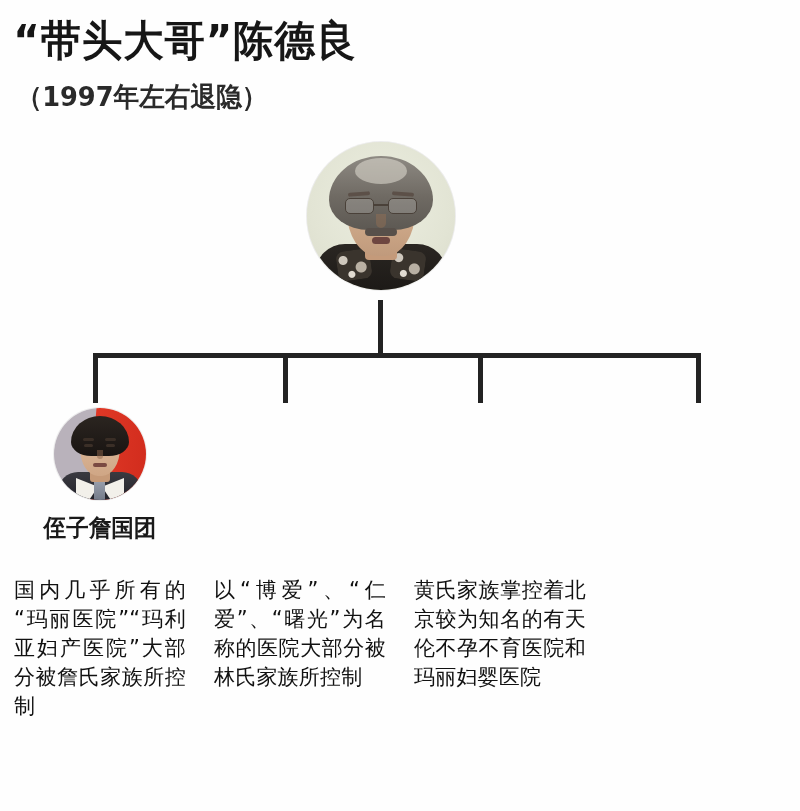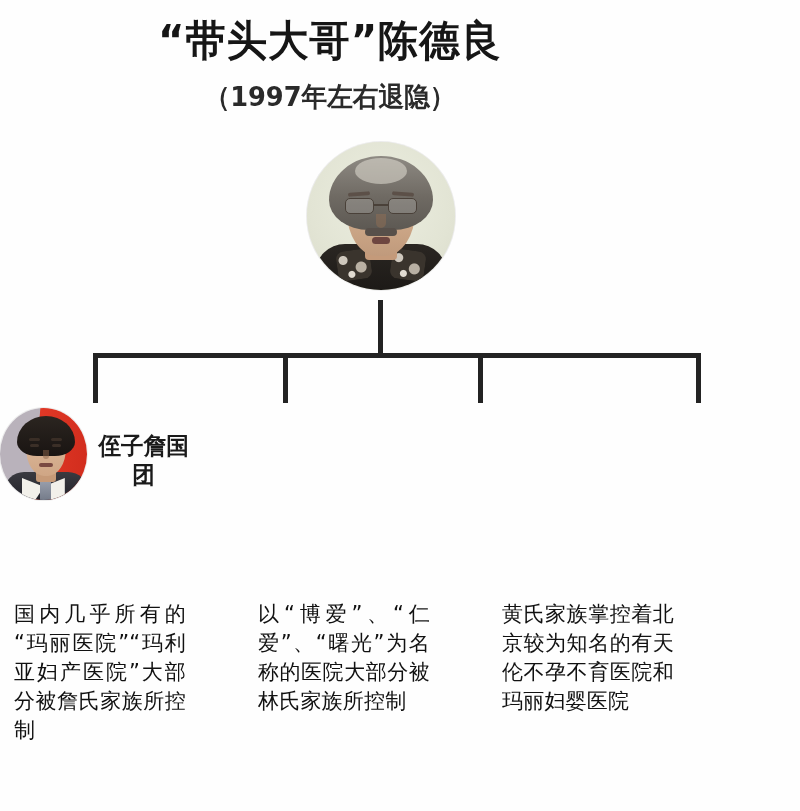--- a/index.html
+++ b/index.html
@@ -19,21 +19,20 @@
     background: #fefefe;
     overflow: hidden;
   }
 
   
   .title-block {
     position: absolute;
     top: 14px;
     left: 0;
     width: 660px;
-    text-align: center;
   }
   .main-title {
     font-size: 42px;
     line-height: 54px;
     font-weight: 900;
     letter-spacing: 1px;
     color: #161616;
     font-family: "DejaVu Sans", "Liberation Sans", sans-serif;
     transform: scaleX(0.96);
   }
@@ -190,21 +189,21 @@
   .children {
     position: absolute;
     left: 0;
     top: 408px;
     width: 800px;
     display: flex;
   }
   .child {
     width: 200px;
     display: flex;
-    flex-direction: row;
+    flex-direction: column;
     align-items: center;
     justify-content: flex-end;
   }
   .avatar-child {
     width: 92px;
     height: 92px;
   }
   .child-name {
     margin-top: 14px;
     font-size: 24px;
@@ -281,24 +280,23 @@
   .p4 .c-collar { background: #e9dfe2; }
   .p4 .c-collar.l { left: 20px; clip-path: polygon(0 0, 100% 40%, 60% 100%, 0 100%); }
   .p4 .c-collar.r { right: 20px; clip-path: polygon(100% 0, 100% 100%, 40% 100%, 0 40%); }
   .p4 .c-tie  { background: linear-gradient(180deg,#c98f9d 0%, #a86e7e 100%); }
   .p4 .c-neck { background: #c7996f; }
 
   
   .descs {
     position: absolute;
     left: 0;
-    top: 600px;
+    top: 576px;
     width: 800px;
     display: flex;
-    gap: 44px;
   }
   .desc-col {
     width: 200px;
     padding: 0 14px;
     box-sizing: border-box;
   }
   .desc-text {
     font-size: 21px;
     line-height: 29px;
     font-weight: 400;

